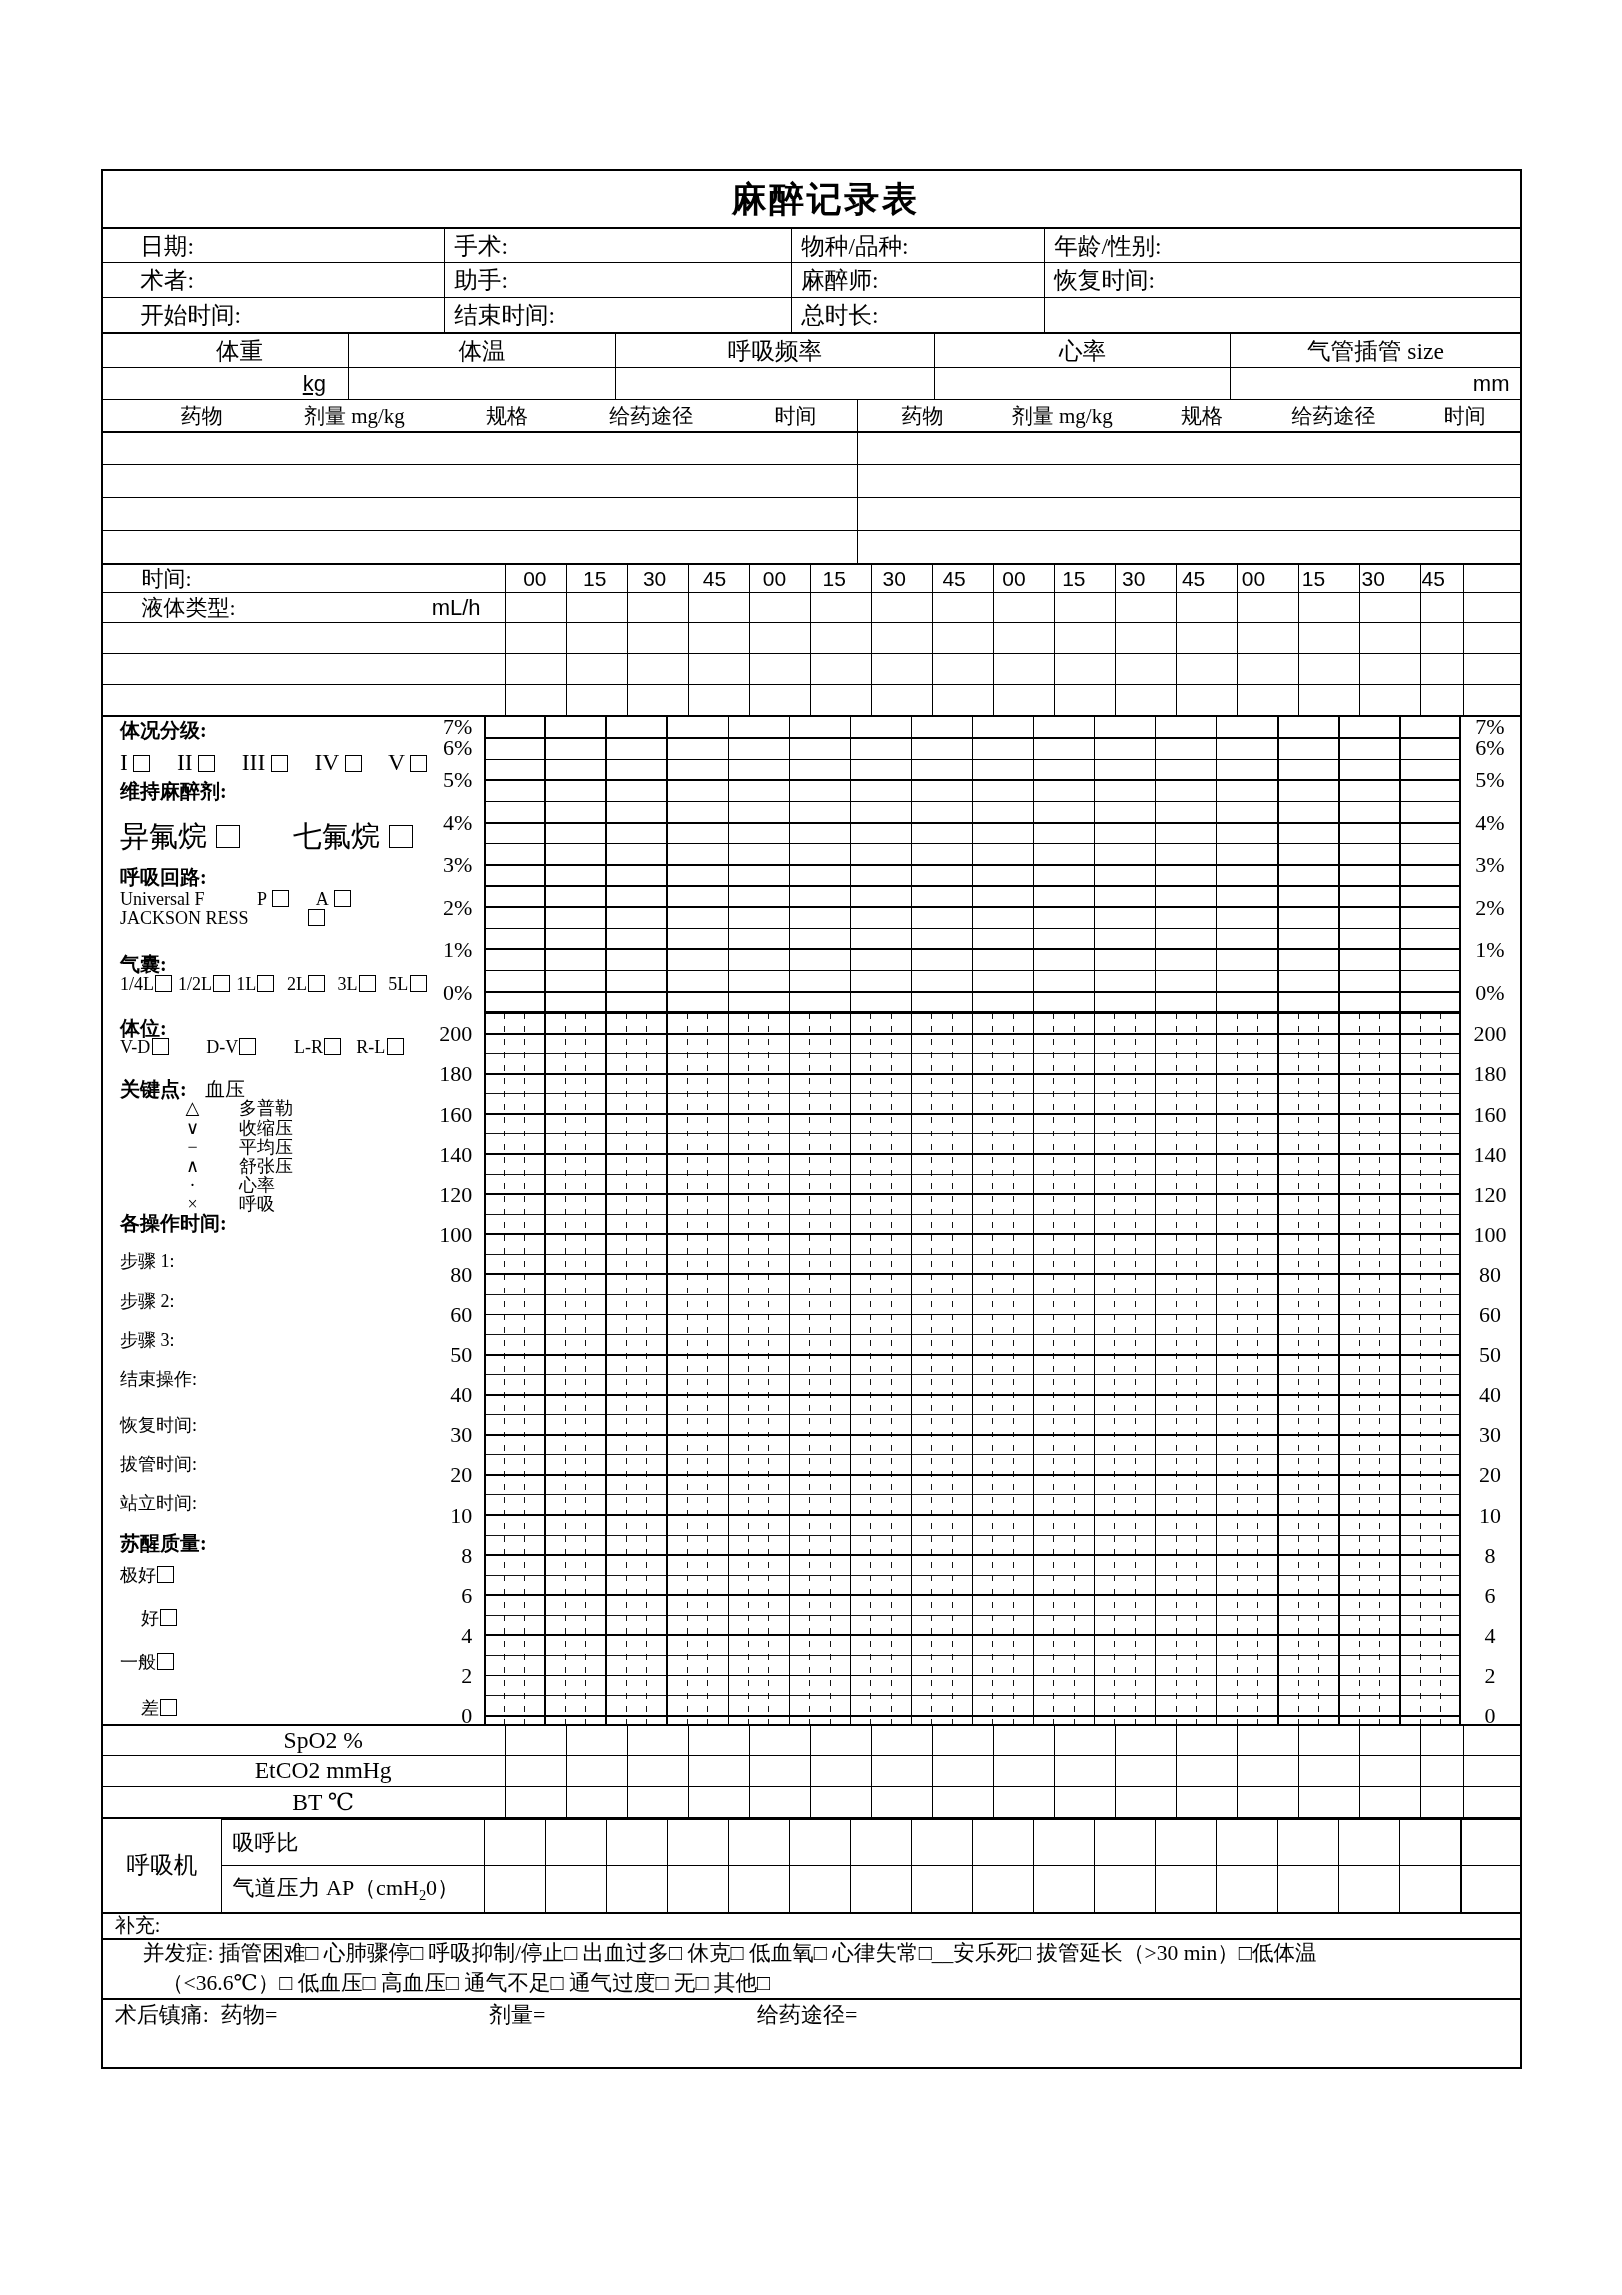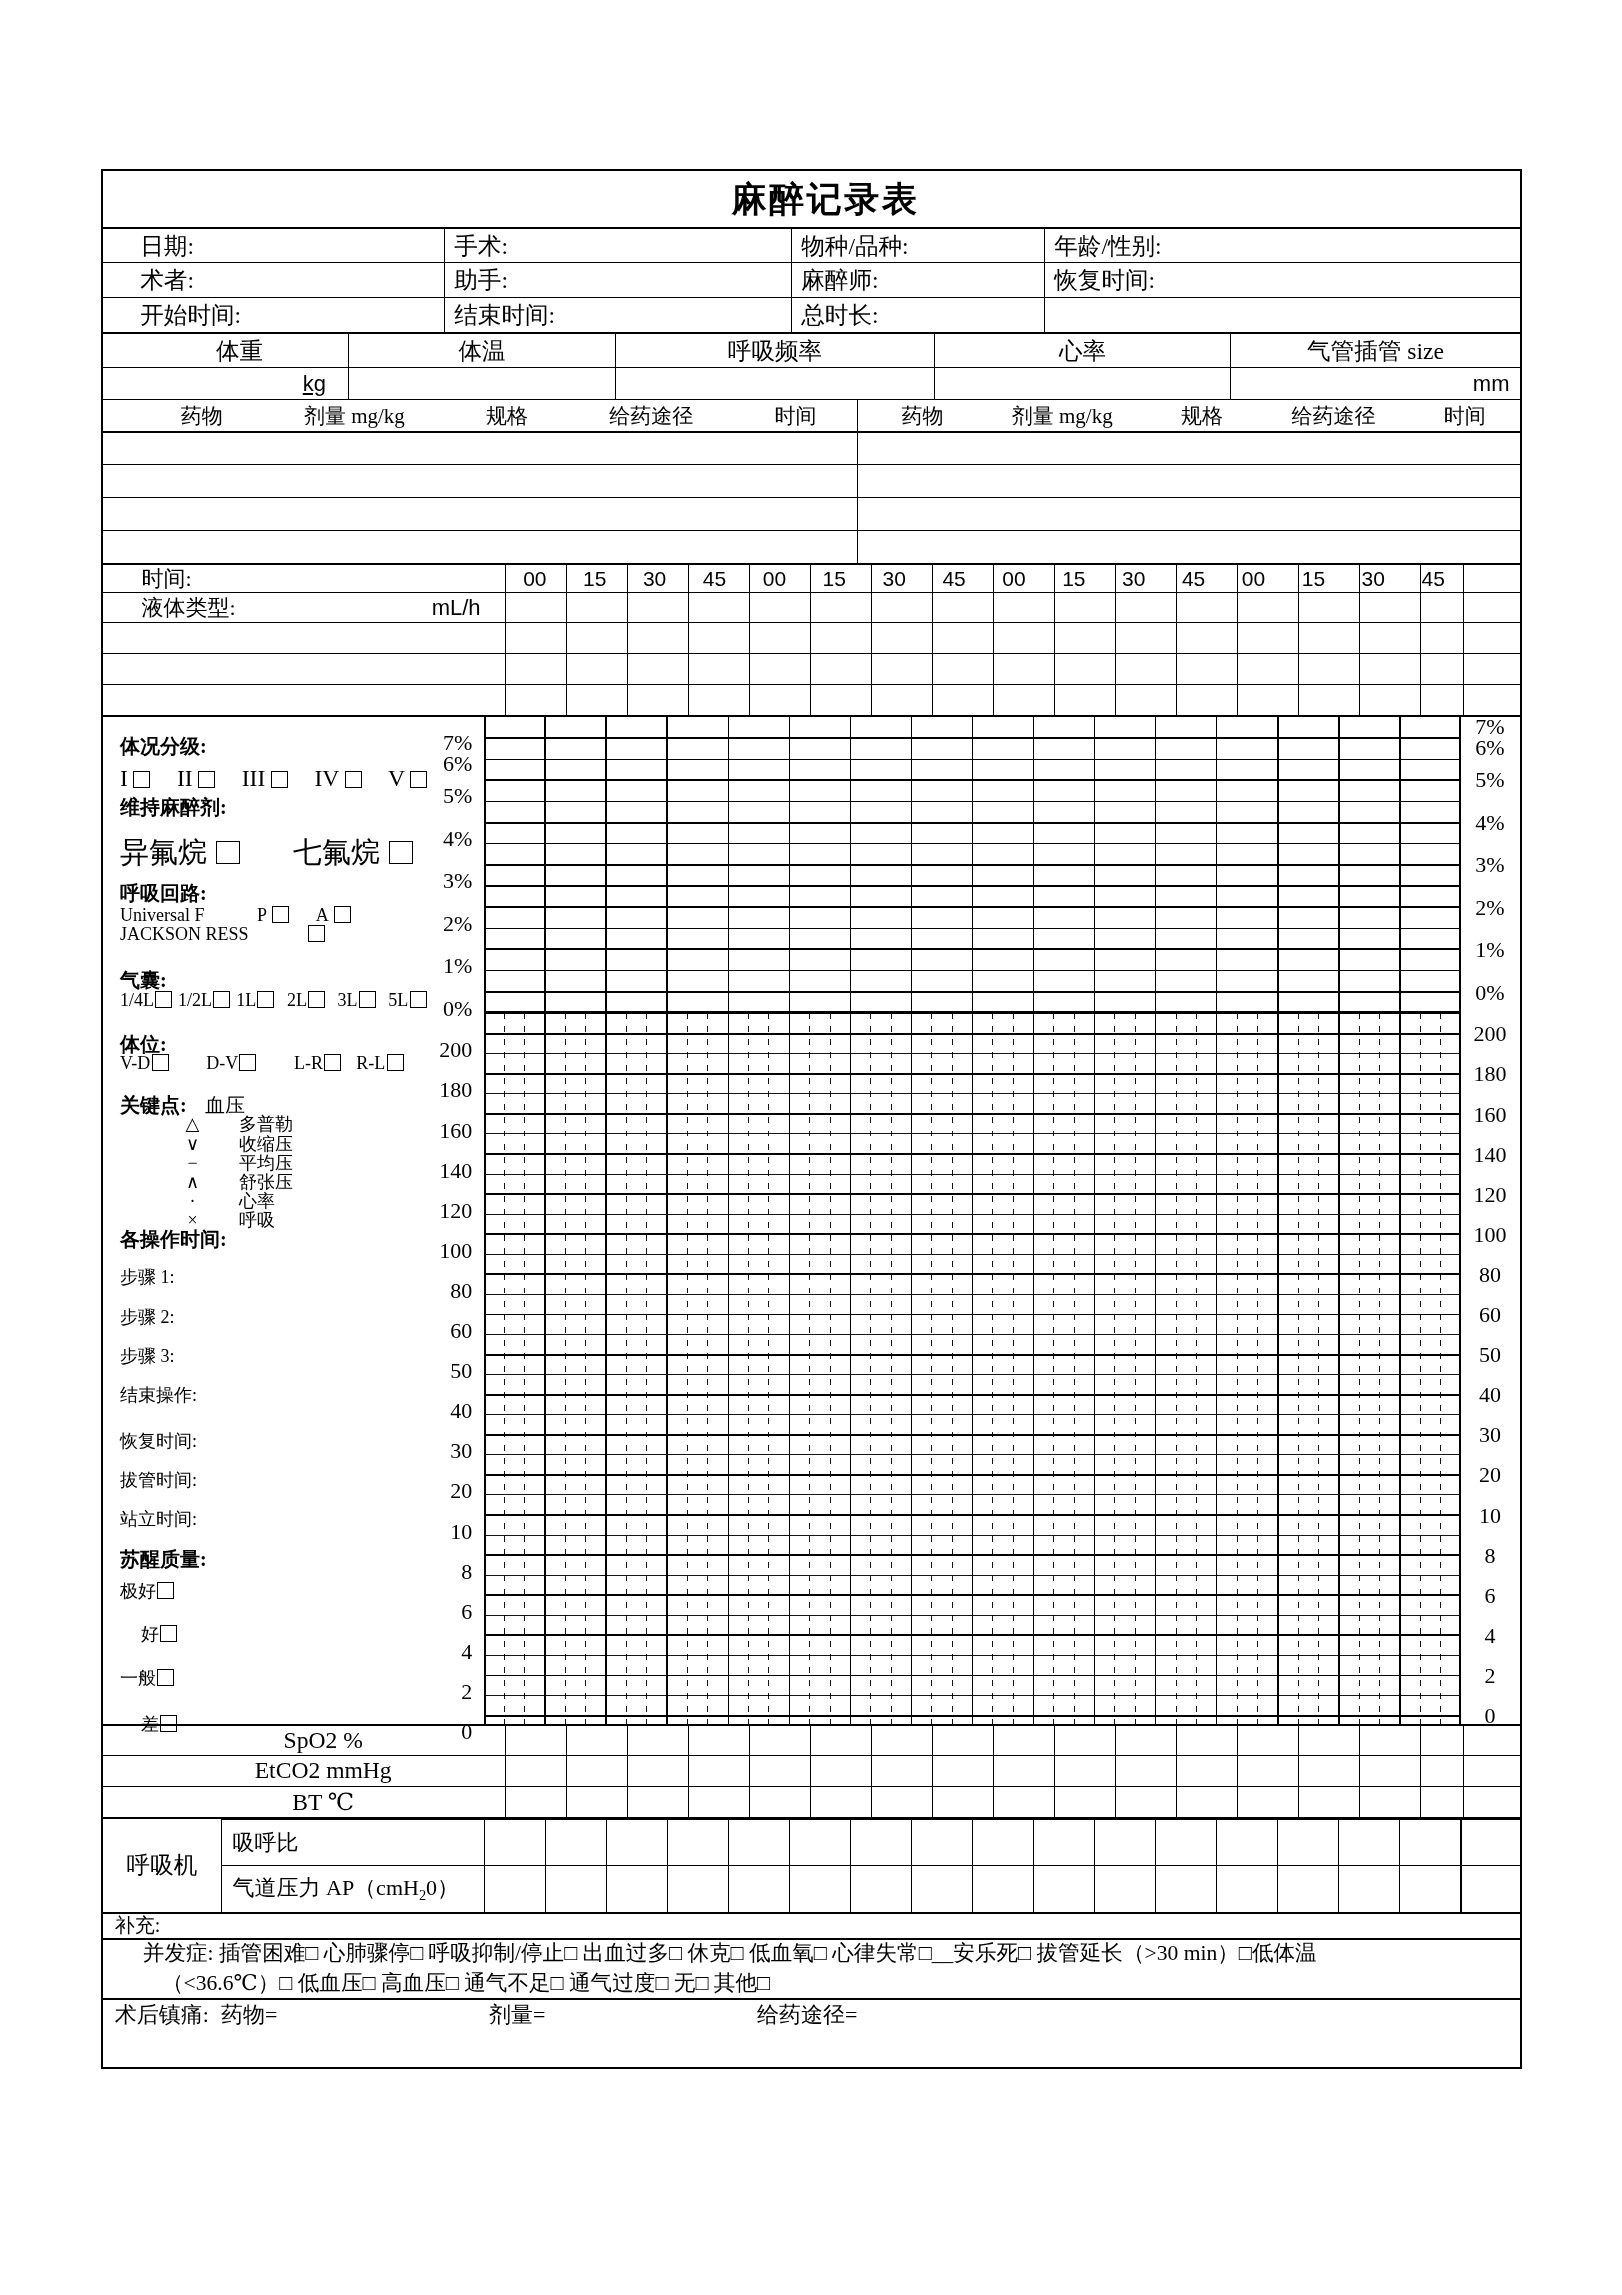--- a/index.html
+++ b/index.html
@@ -39,21 +39,21 @@
   .lblcell { width:381px; display:flex; align-items:center; padding-left:10.5px; font-size:22px; }
   .cells { width:977px; position:relative; display:flex;
            background:repeating-linear-gradient(to right,#000 0 1.3px,transparent 1.3px 61px); }
   .rightcell { width:58px; border-left:1.3px solid #000; }
   .time-row { height:29.4px; } .fluid-row { height:29.4px; } .blank-strip { height:31px; }
   .tick { flex:1; display:flex; align-items:center; justify-content:center; font-size:21px;
           font-family:"Liberation Sans","DejaVu Sans",sans-serif; }
   .mlh { margin-left:196px; font-family:"Liberation Sans","DejaVu Sans",sans-serif; }
 
   .chart { height:1009px; border-top:2px solid #000; position:relative; }
-  .chart-left { position:absolute; left:0; top:16px; width:381px; height:1009px; }
+  .chart-left { position:absolute; left:0; top:0; width:381px; height:1009px; }
   .chart-grid { position:absolute; left:381px; top:0; width:977px; height:1009px; }
   .chart-right { position:absolute; left:1358px; top:0; width:58px; height:1009px; }
   .pl { position:absolute; left:17px; white-space:nowrap; font-size:18px; line-height:26px; }
   .pl.b { font-weight:bold; font-size:20px; }
   .pl.big { font-size:29px; line-height:37px; }
   .scale { position:absolute; right:0; width:118px; text-align:right; padding-right:11.8px;
            font-size:22px; line-height:21px; white-space:nowrap; }
   .rscale { position:absolute; left:0; width:58px; text-align:center; font-size:22px;
             line-height:21px; white-space:nowrap; }
   .cb { display:inline-block; width:17px; height:17px; border:1.3px solid #000;

